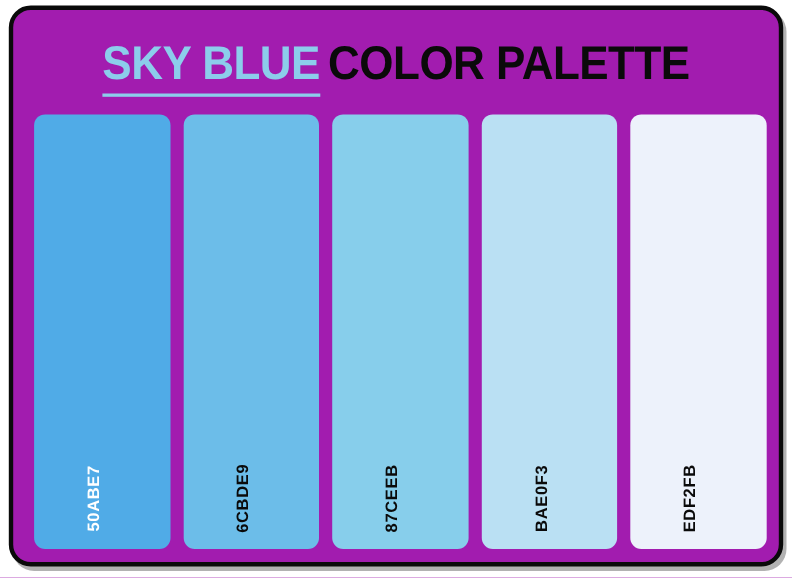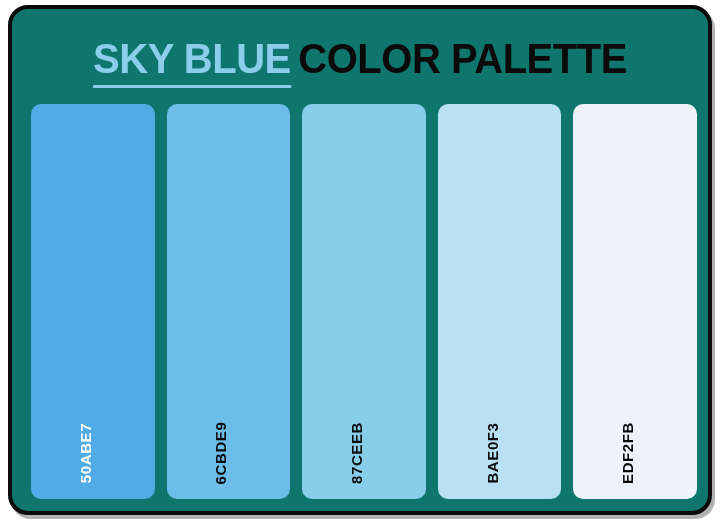--- a/index.html
+++ b/index.html
@@ -95,21 +95,21 @@
     line-height: 15px;
     
     margin-bottom: 28px;
   }
 </style>
 </head>
 <body>
 
 <div id="canvas">
 
-  <div id="palette-card" style="border-color: rgb(10, 10, 10); background: #0f766e;">
+  <div id="palette-card" style="border-color: rgb(10, 10, 10); background: #a21caf;">
 
     <div id="palette-title">
       <span class="accent" style="color: rgb(140, 205, 235); border-bottom-color: rgb(140, 205, 235);">SKY BLUE</span><span class="plain" style="color: rgb(10, 10, 10);">COLOR PALETTE</span>
     </div>
 
     <div id="swatch-row">
 
       <div class="swatch" style="background: rgb(80, 171, 231);">
         <span class="swatch-label" style="color: rgb(255, 255, 255);">50ABE7</span>
       </div>

